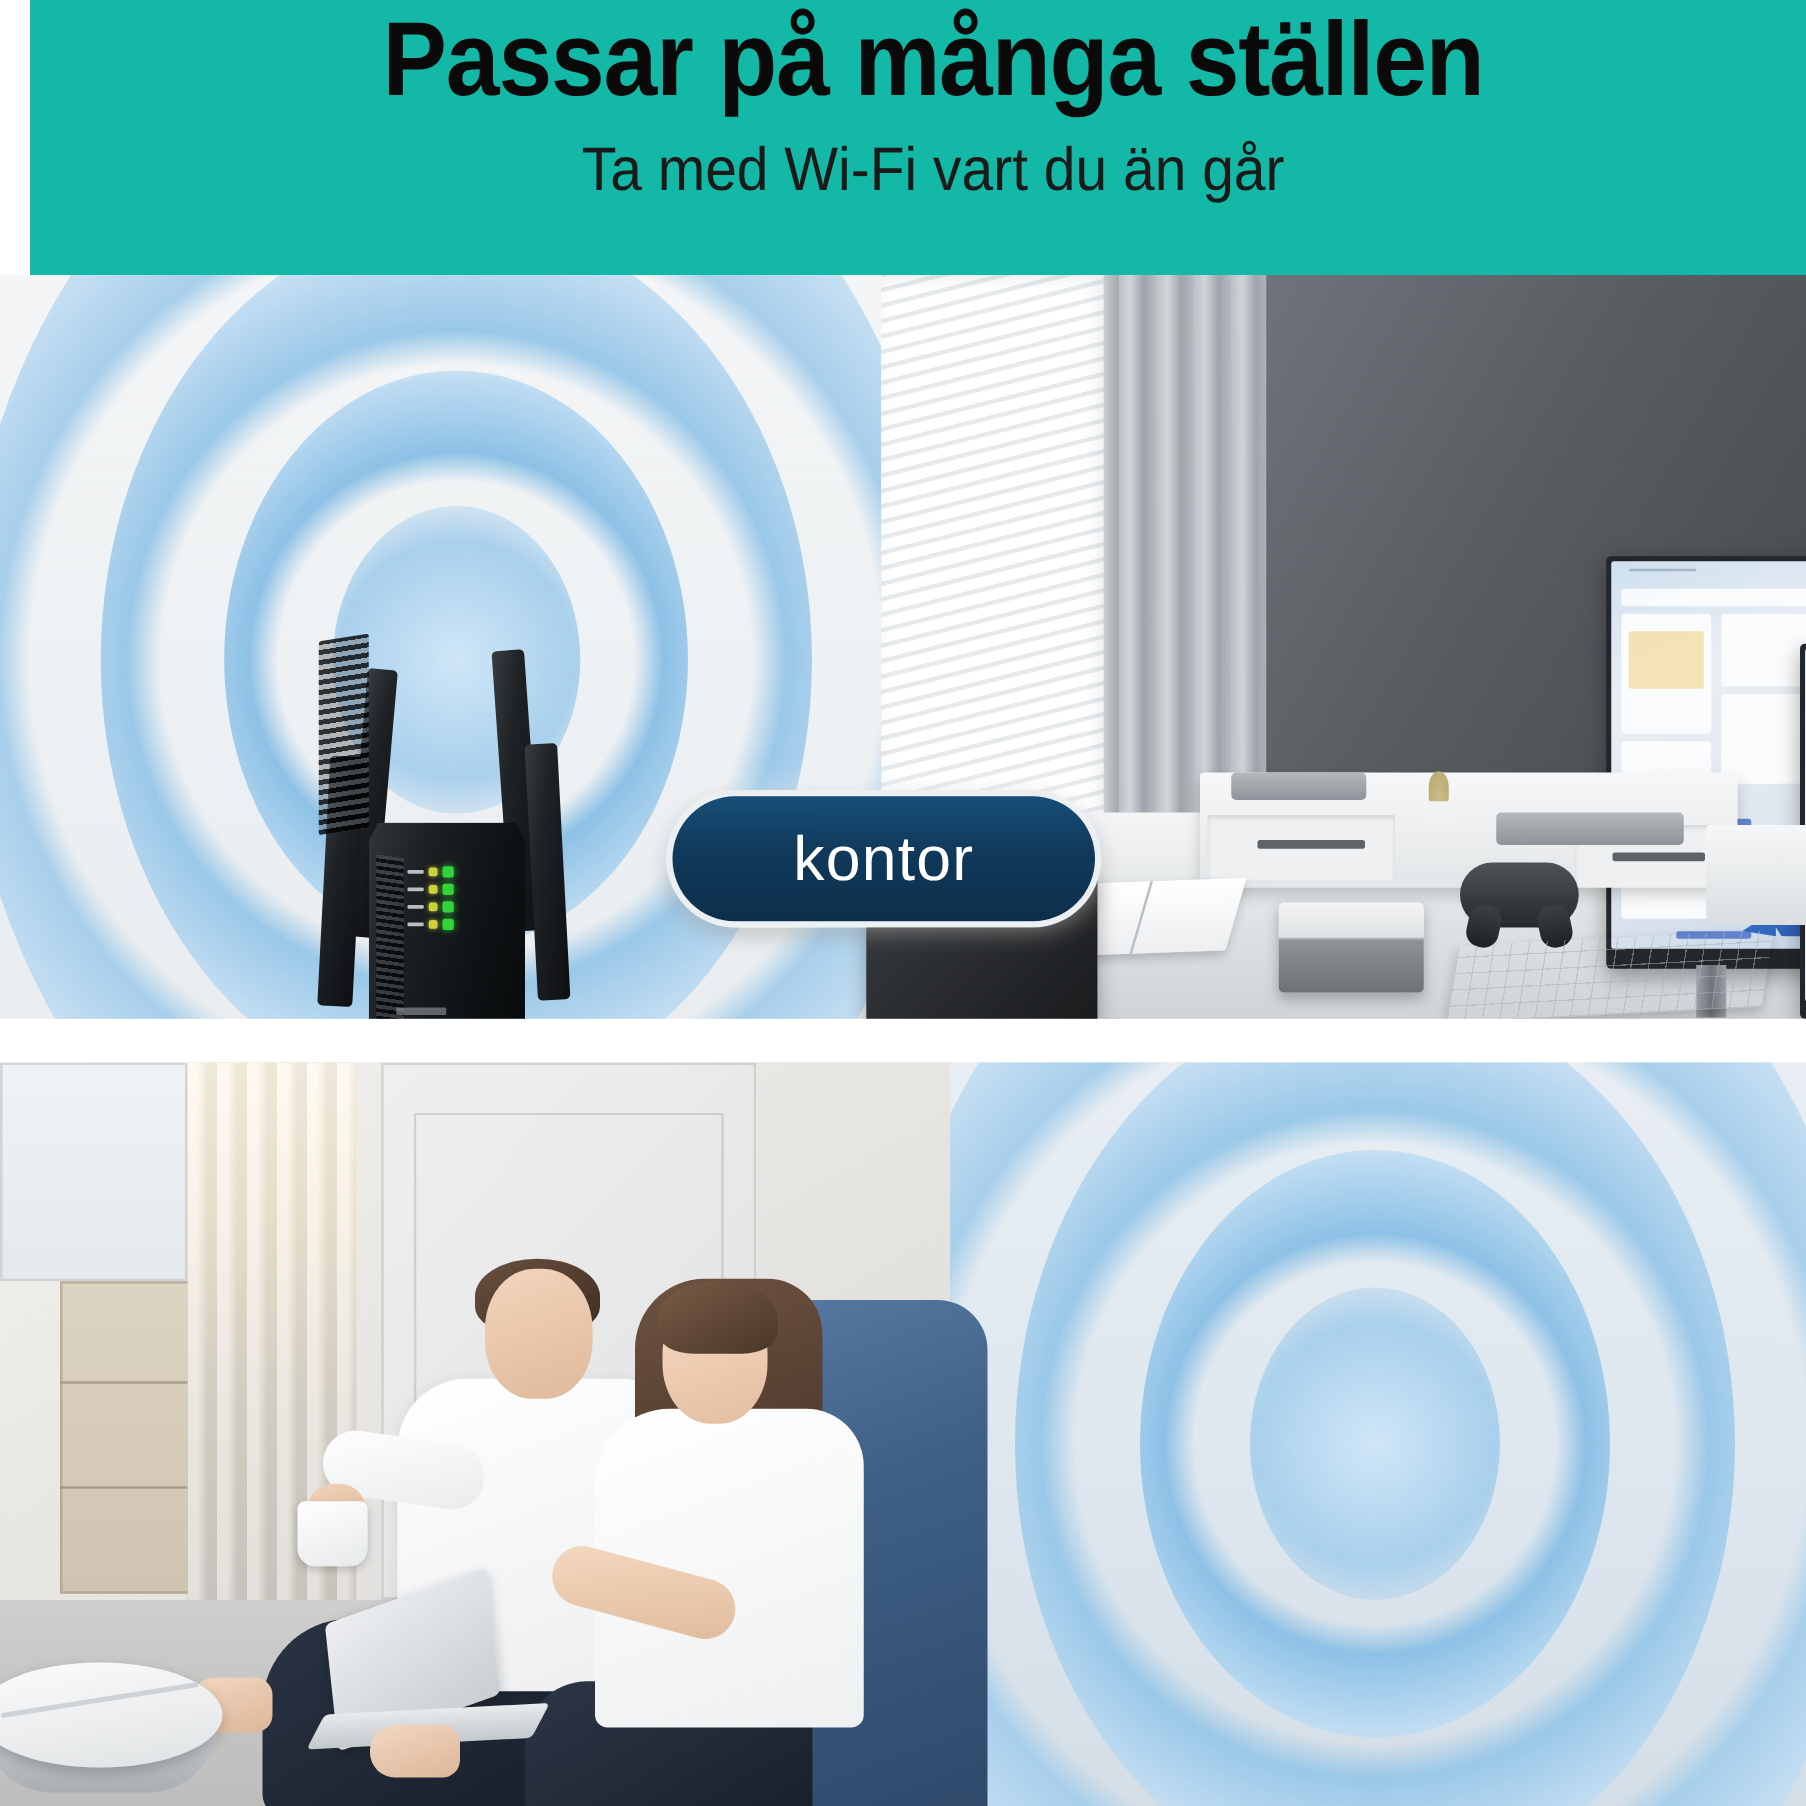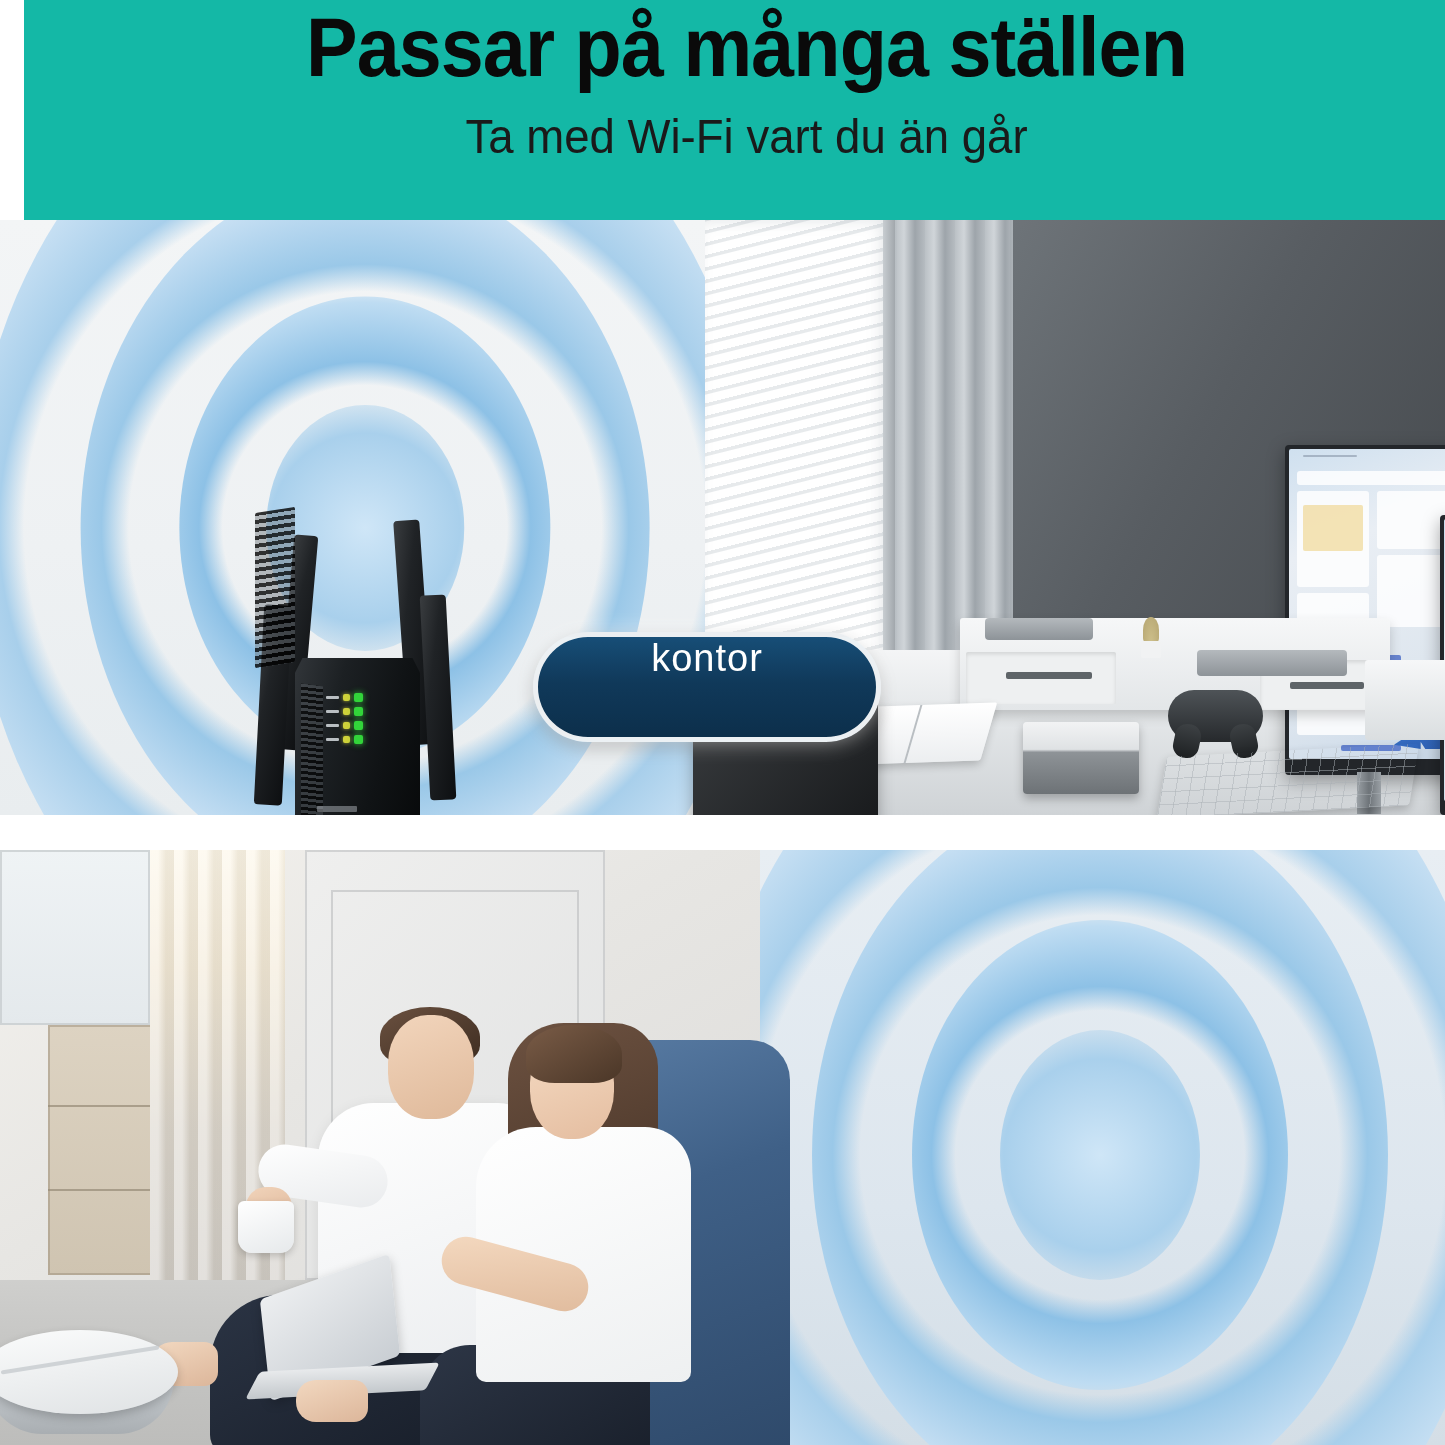--- a/index.html
+++ b/index.html
@@ -246,27 +246,27 @@
   .led-row{position:absolute;left:0;width:44px;height:7px;}
   .led-dash{position:absolute;left:0;top:2px;width:13px;height:3px;background:#b9bec2;border-radius:1px;}
   .led-y{position:absolute;left:17px;top:0;width:7px;height:7px;background:#cfd13a;border-radius:2px;box-shadow:0 0 4px rgba(205,210,60,.8);}
   .led-g{position:absolute;left:28px;top:-1px;width:9px;height:9px;background:#32d43a;border-radius:2px;box-shadow:0 0 6px rgba(50,212,58,.85);}
   .brand{position:absolute;left:62px;top:296px;width:40px;height:6px;
     background:rgba(160,166,172,.55);border-radius:1px;}
 
   
   .badge{
     position:absolute;
-    display:flex;justify-content:center;
+    display:flex;align-items:center;justify-content:center;
     background:linear-gradient(180deg,#174e77 0%,#10395a 45%,#0c2f4b 100%);
     border:5px solid rgba(255,255,255,.92);
     border-radius:60px;
     box-shadow:0 0 22px rgba(255,255,255,.55), 0 6px 16px rgba(0,0,0,.25);
     color:#ffffff;
-    font-size:38px;
+    font-size:50px;
     font-weight:400;
     letter-spacing:1px;
   }
   .badge-kontor{left:533px;top:412px;width:338px;height:100px;}
 </style>
 </head>
 <body>
 
 <div class="header">
   <div class="title">Passar på många ställen</div>

